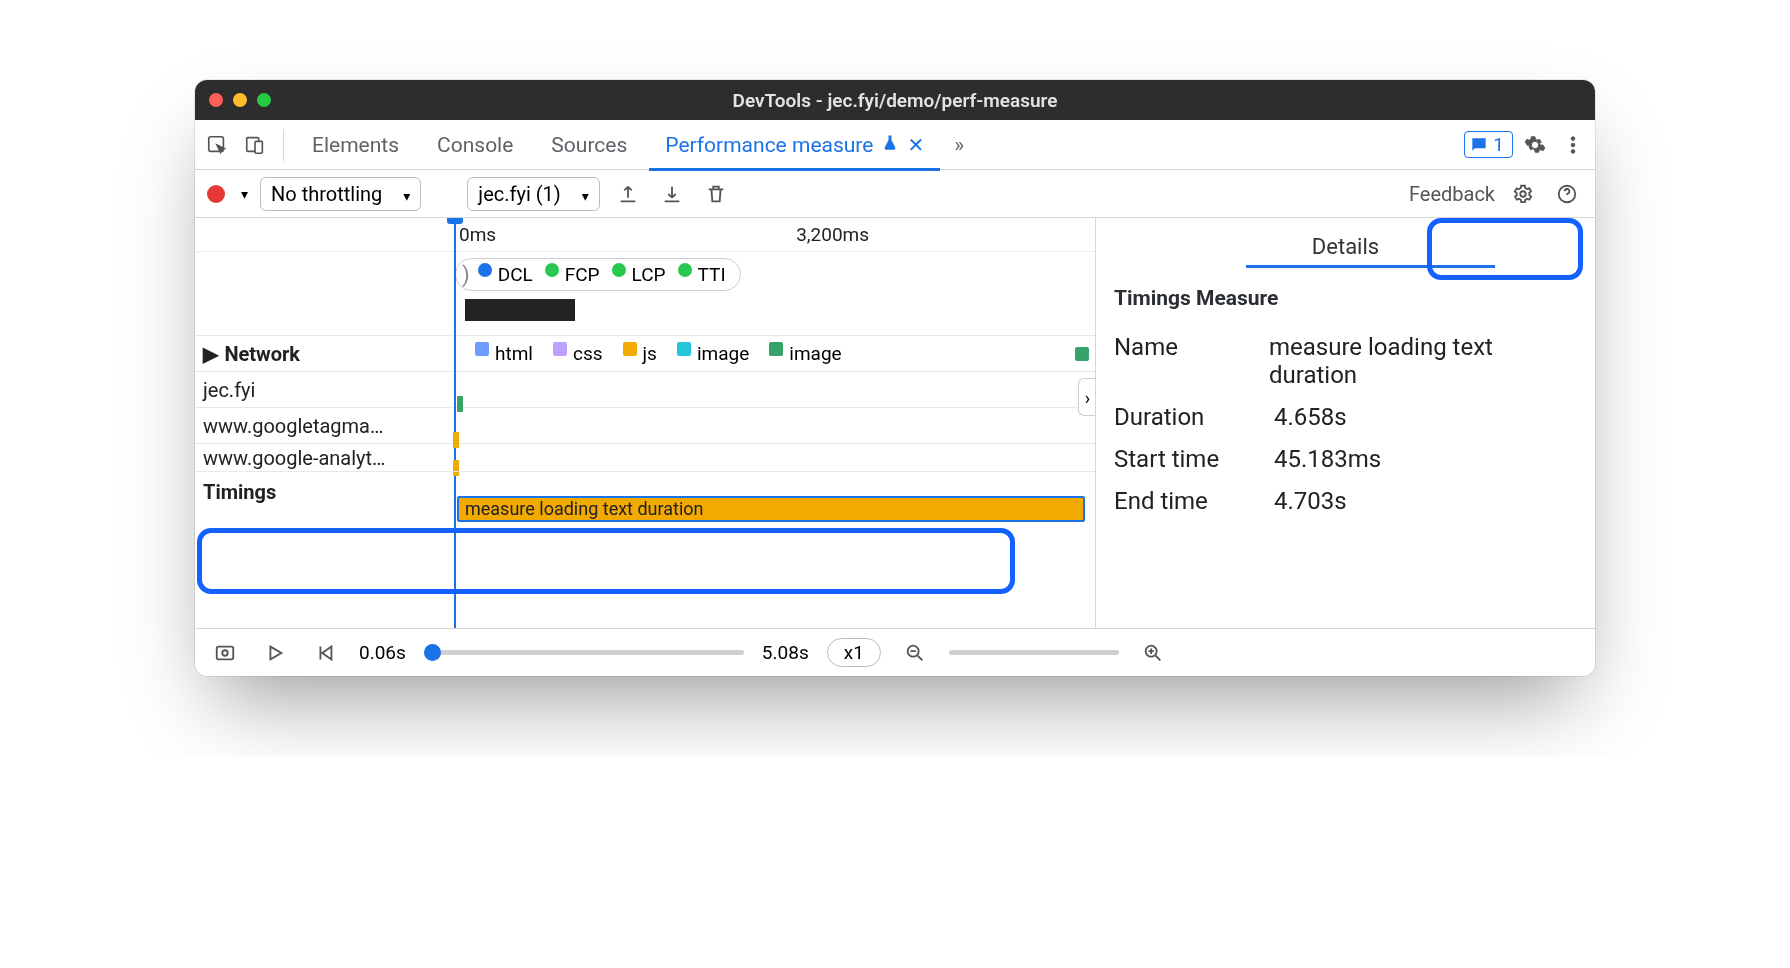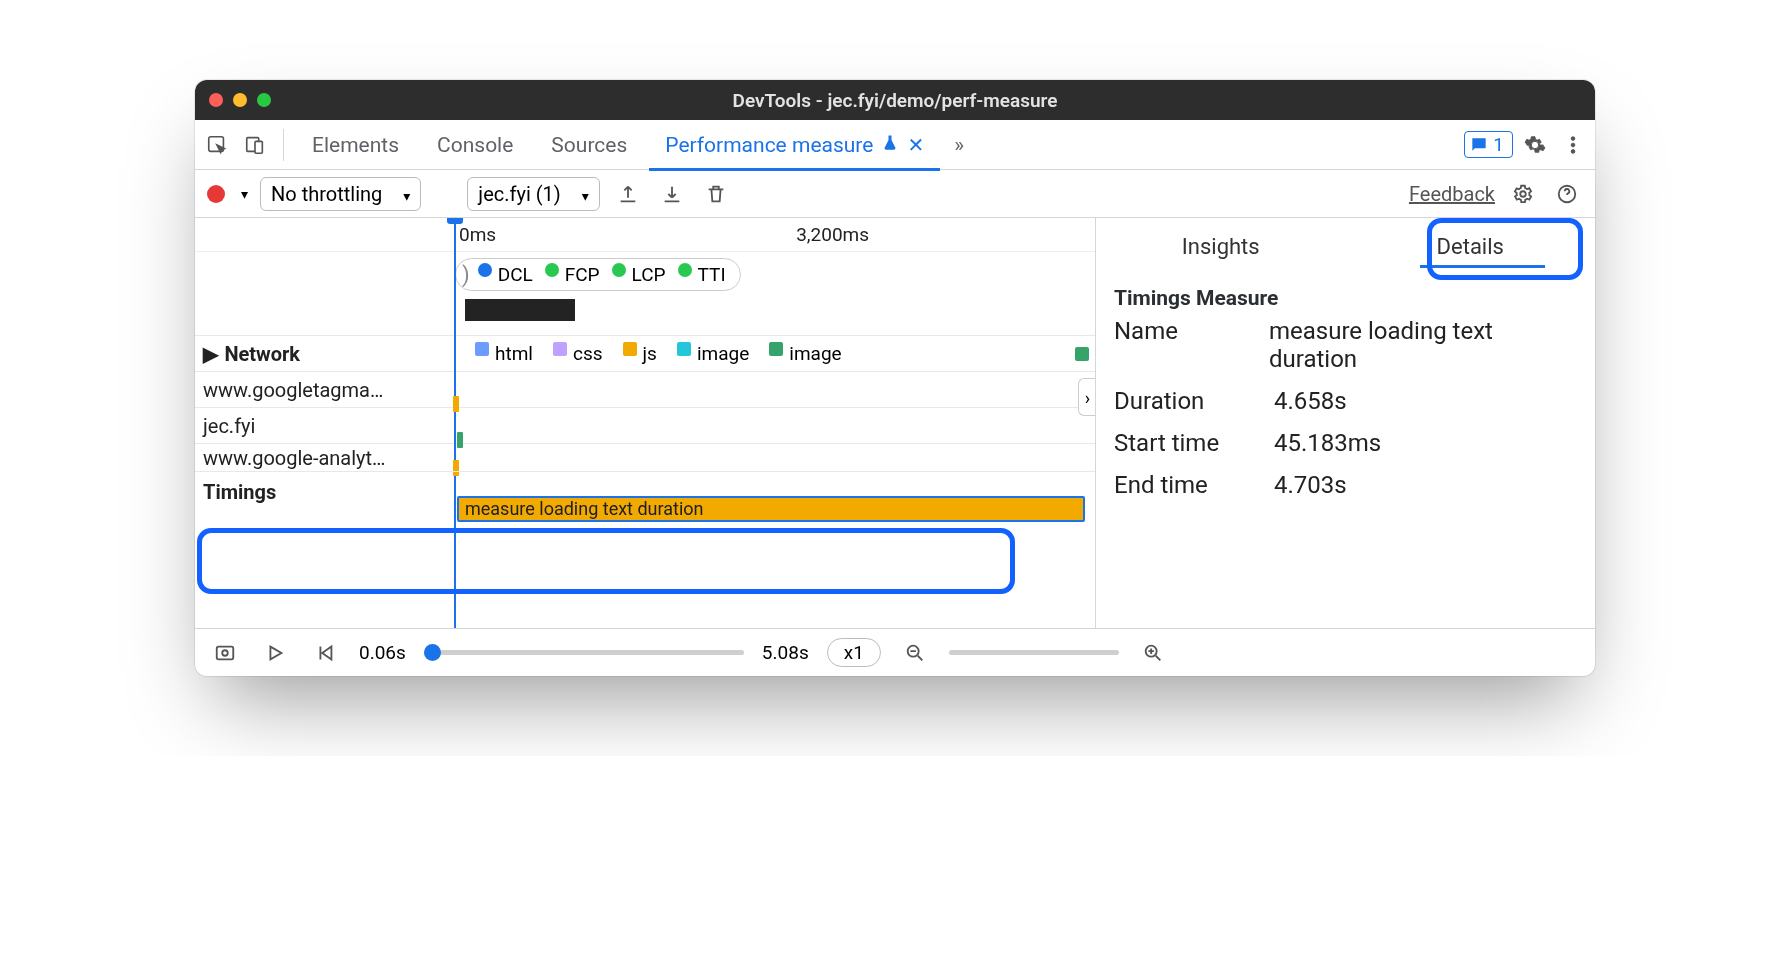--- a/index.html
+++ b/index.html
@@ -19,21 +19,21 @@
     .tab { padding:0 16px; font-size:21px; color:#5f6368; height:50px; display:flex; align-items:center; gap:8px; cursor:pointer; position:relative;}
     .tab.active { color:#1a73e8;}
     .tab.active::after { content:""; position:absolute; bottom:-1px; left:0; right:0; height:3px; background:#1a73e8;}
     .flex-spacer{flex:1;}
     .issues-badge { border:1px solid #1a73e8; color:#1a73e8; border-radius:4px; padding:1px 8px 1px 4px; font-size:19px; display:flex; align-items:center; gap:4px; cursor:pointer;}
     
     .toolbar { display:flex; align-items:center; height:48px; border-bottom:1px solid #d6d6d6; padding:0 12px; gap:12px;}
     .rec-dot{ width:18px; height:18px; border-radius:50%; background:#e53935; display:inline-block; }
     .select { border:1px solid #bbb; border-radius:6px; padding:4px 10px; font-size:20px; display:flex; align-items:center; gap:17px; cursor:pointer; background:#fff;}
     .caret::after{content:"\25BE"; font-size:14px; margin-left:4px;}
-    .link {color:#555; font-size:20px; text-decoration:underline; cursor:pointer;}
+    .link {color:#555; font-size:20px; cursor:pointer;}
     
     .main { display:flex; height:410px; position:relative;}
     .left { flex:1; overflow:hidden; position:relative;}
     .right { width:500px; border-left:1px solid #d6d6d6;}
     
     .time-axis { height:34px; padding-left:260px; display:flex; font-size:19px; color:#222; gap:300px; align-items:center; border-bottom:1px solid #eee;}
     .metric-chips { display:flex; gap:8px; padding:6px 0 6px 260px; align-items:center; }
     .chip-group { border:1px solid #ccc; border-radius:22px; padding:3px 14px 3px 6px; display:flex; gap:12px; align-items:center; font-size:19px;}
     .chip-dot{width:14px; height:14px; border-radius:50%; display:inline-block;}
     .dk{background:#232323; height:22px; width:110px; margin-left:270px; margin-top:2px;}
@@ -46,21 +46,21 @@
     .sq{width:14px; height:14px; border-radius:2px;}
     .playhead{ position:absolute; top:0; bottom:0; left:259px; width:2px; background:#1a73e8;}
     .phead-top{position:absolute; top:-6px; left:-7px; width:16px; height:12px; background:#1a73e8; border-radius:3px;}
     .timing-bar { position:absolute; left:262px; top:4px; right:10px; height:26px; background:#f2a900; border:2px solid #1a73e8; border-radius:2px; display:flex; align-items:center; padding:0 6px; font-size:18px; color:#202124;}
     .hl-box { position:absolute; border:5px solid #1362ff; border-radius:14px; pointer-events:none;}
     
     .rtabs { display:flex; height:56px; }
     .rtab { flex:1; display:flex; align-items:center; justify-content:center; font-size:22px; color:#333; cursor:pointer; position:relative;}
     .rtab.active::after{content:""; position:absolute; bottom:6px; left:30%; right:20%; height:3px; background:#1a73e8;}
     .rpanel { padding:12px 18px 4px 18px;}
-    .rhead { font-size:21px; font-weight:700; color:#2b2f33; margin-bottom:0;}
+    .rhead { font-size:21px; font-weight:700; color:#2b2f33; margin-bottom:16px;}
     .kv{display:flex; font-size:24px; padding:7px 0;}
     .kv .k{width:160px; color:#222;}
     .kv .v{color:#222;}
     .collapse-handle{position:absolute; top:160px; right:-1px; width:18px; height:38px; border:1px solid #ccc; border-right:none; border-radius:6px 0 0 6px; display:flex; align-items:center; justify-content:center; font-size:18px; background:#fff; cursor:pointer;}
     
     .bottom { border-top:1px solid #d6d6d6; height:48px; display:flex; align-items:center; padding:9px 14px; gap:18px; font-size:19px;}
     .slider { flex-basis:320px; height:5px; background:#cfcfcf; border-radius:3px; position:relative;}
     .slider .thumb{position:absolute; top:-6px; width:17px; height:17px; background:#1a73e8; border-radius:50%;}
     .slider2 { flex-basis:170px; height:5px; background:#cfcfcf; border-radius:3px; position:relative;}
     .pill{border:1px solid #bbb; border-radius:18px; padding:2px 16px;}
@@ -231,29 +231,29 @@
             <span class="lg">
                 <span class="sq" style="background:#36a36a"></span>
                 <span>image</span>
               </span>
             <span class="sq" style="background:#36a36a;margin-left:auto;margin-right:6px;"></span>
           </div>
         </div>
       </div>
 
       <div class="section-row">
+        <div class="row-label">jec.fyi</div>
+        <div class="row-track">
+            <span class="tiny-mark" style="left:12px;background:#36a36a;"></span>
+          </div>
+      </div>
+      <div class="section-row">
         <div class="row-label">www.googletagma…</div>
         <div class="row-track">
             <span class="tiny-mark" style="left:8px;background:#f2a900;"></span>
-          </div>
-      </div>
-      <div class="section-row">
-        <div class="row-label">jec.fyi</div>
-        <div class="row-track">
-            <span class="tiny-mark" style="left:12px;background:#36a36a;"></span>
           </div>
       </div>
       <div class="section-row" style="min-height:28px;">
         <div class="row-label">www.google-analyt…</div>
         <div class="row-track">
             <span class="tiny-mark" style="left:8px;background:#f2a900;top:2px;"></span>
           </div>
       </div>
 
       <div class="section-row" style="min-height:40px;position:relative;">
@@ -265,21 +265,20 @@
         </div>
       </div>
 
       <div class="hl-box" style="left:2px; right:80px; top:310px; height:66px;"></div>
 
       <div class="collapse-handle">›</div>
     </div>
 
     <div class="right">
       <div class="rtabs">
-        <div class="rtab">Insights</div>
         <div class="rtab active">Details</div>
       </div>
 
       <div class="hl-box" style="right:12px; top:0px; width:156px; height:62px;"></div>
 
       <div class="rpanel">
         <div class="rhead">Timings Measure</div>
         <div class="kv">
             <div class="k">Name</div>
             <div class="v">measure loading text duration</div>

